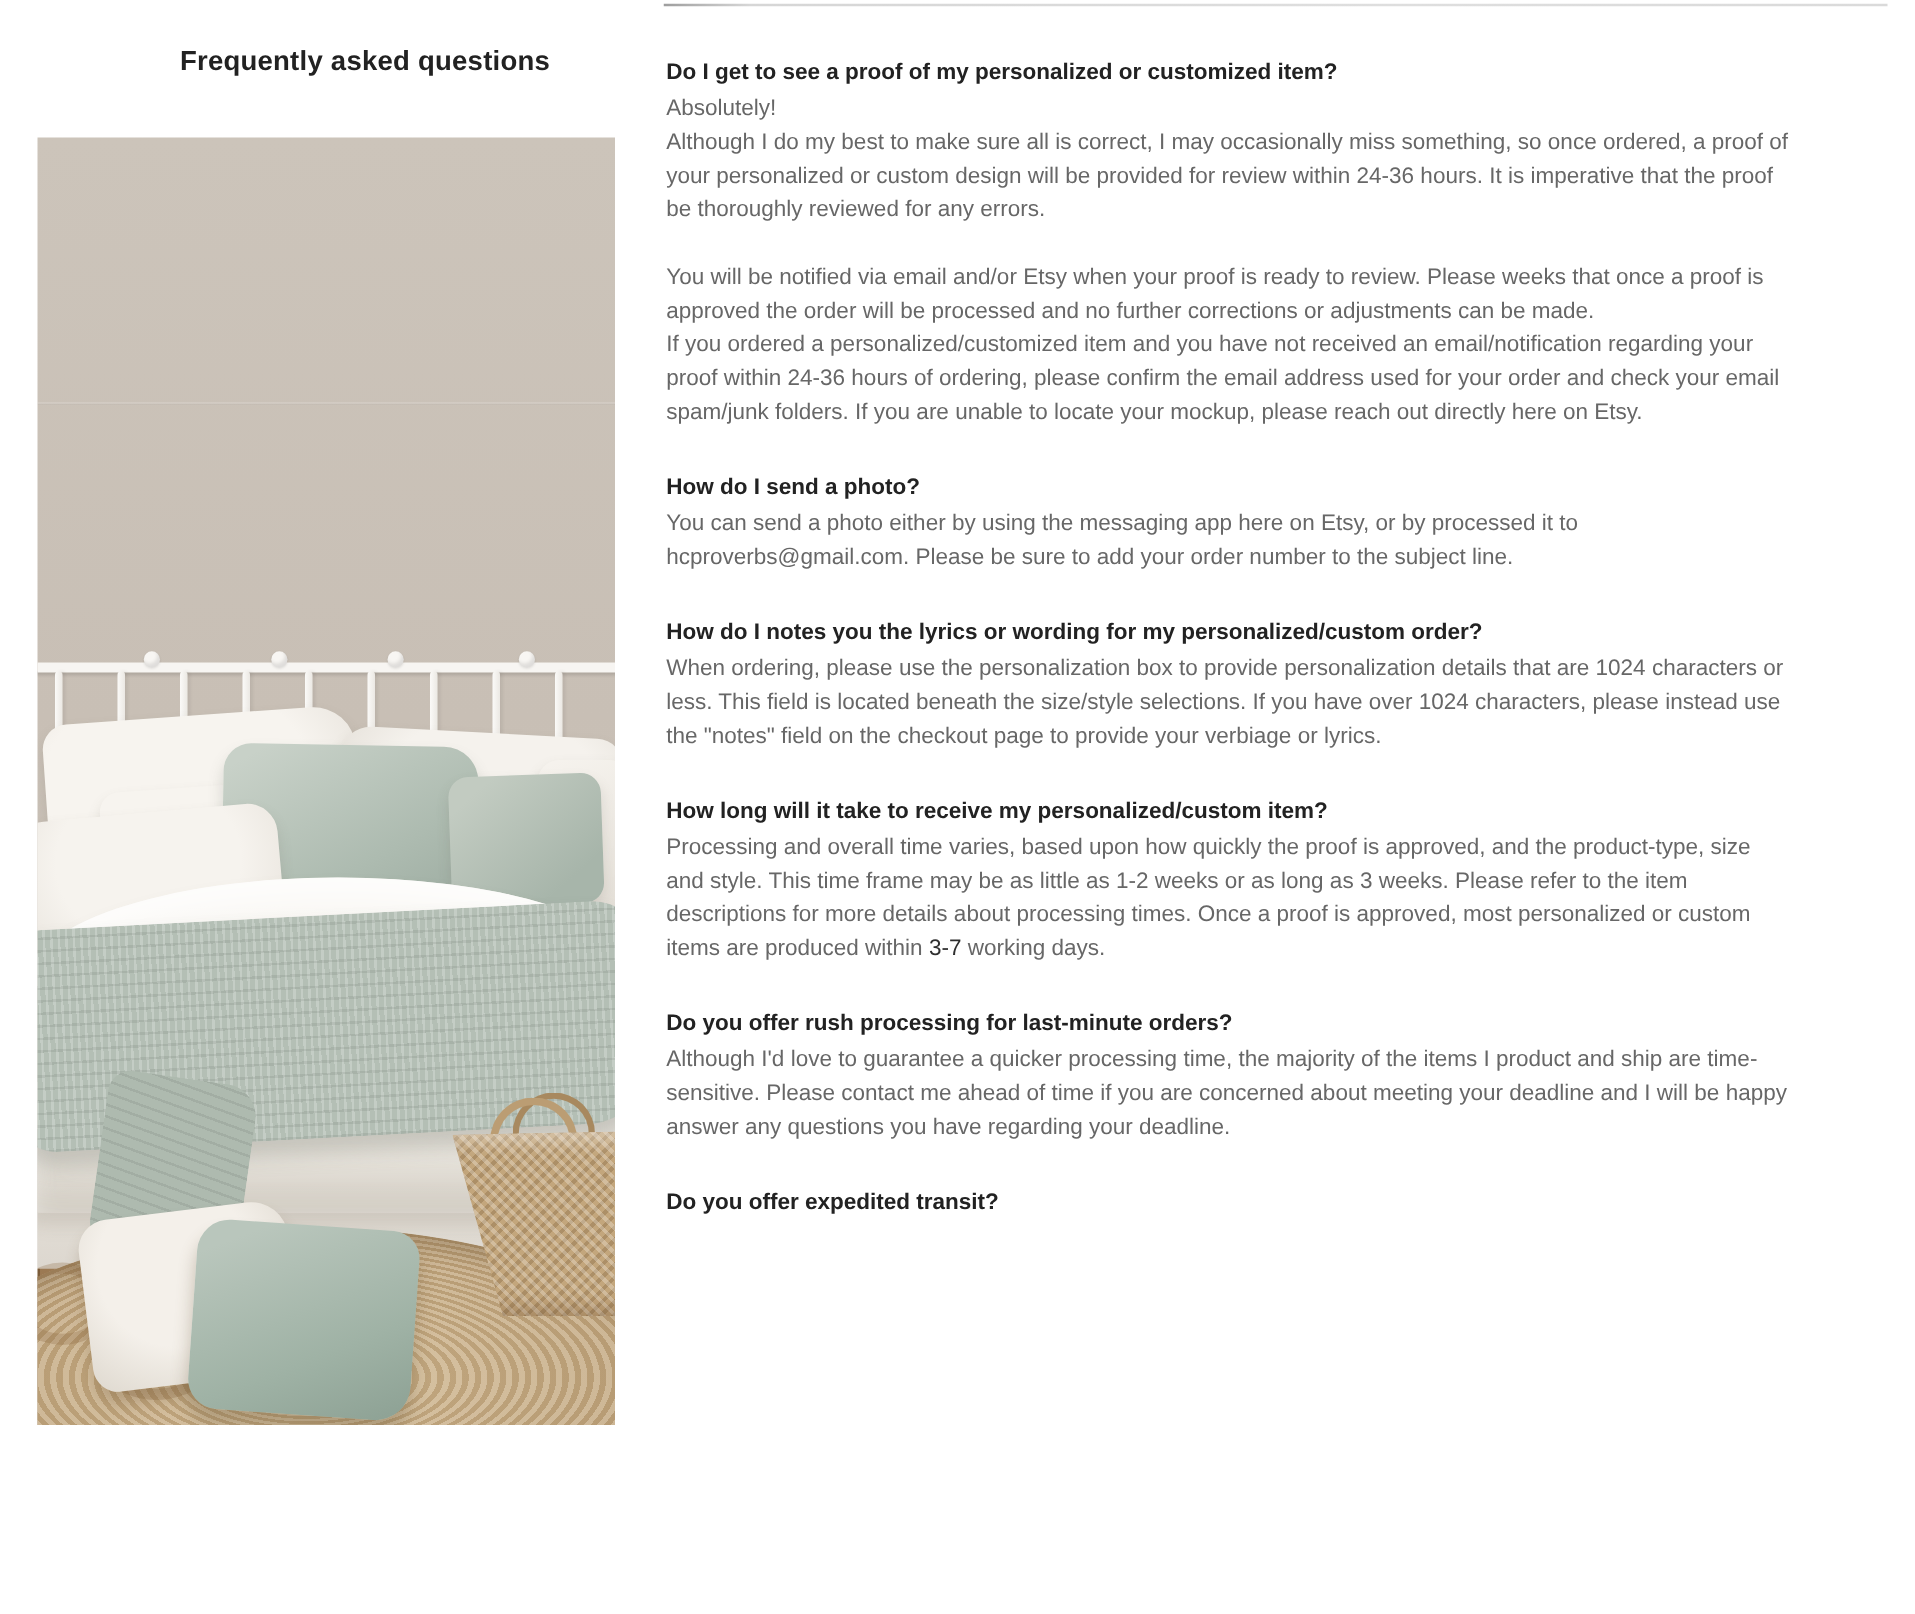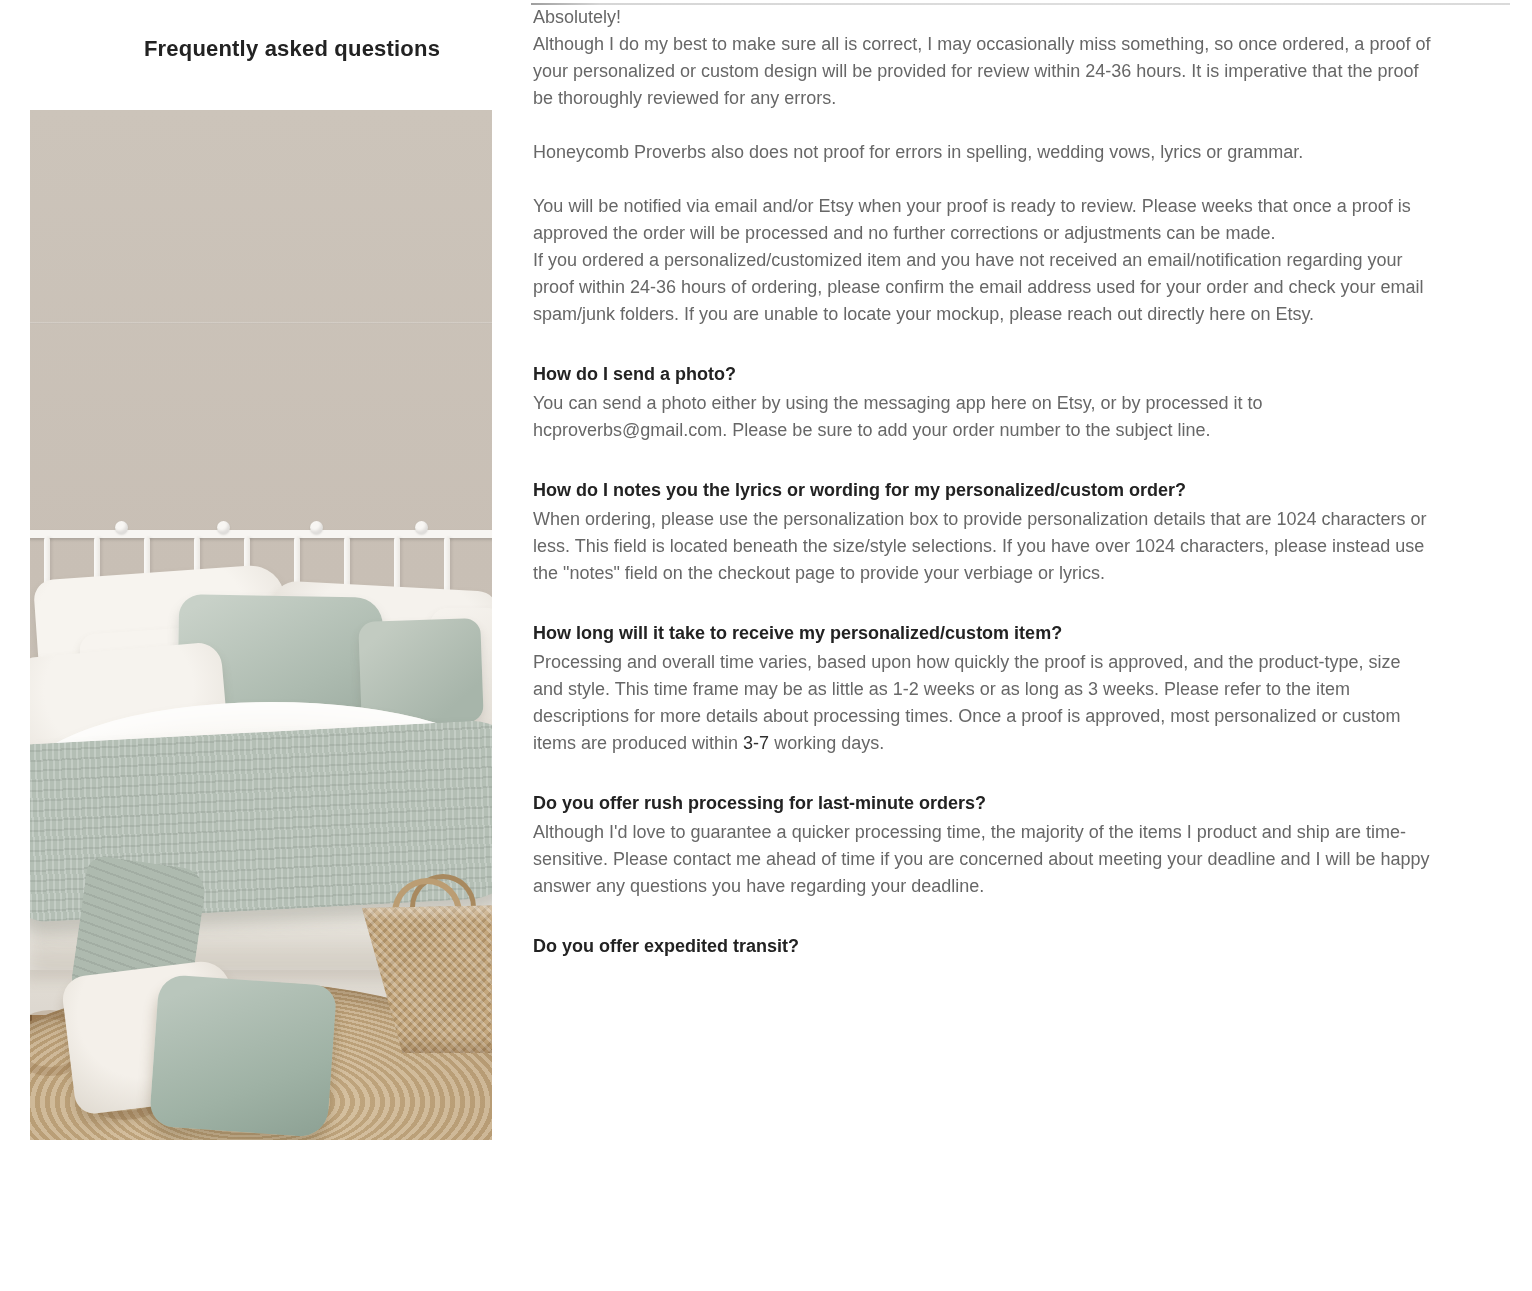--- a/index.html
+++ b/index.html
@@ -197,24 +197,24 @@
     <div class="fpillow-sage"></div>
     <div class="basket-handle2"></div>
     <div class="basket-handle"></div>
     <div class="basket"></div>
   </div>
 
   <div class="divider"></div>
   <div class="right-col">
 
     <section class="faq-item">
+      <h3 class="q">Do I get to see a proof of my personalized or customized item?</h3>
       <div class="a">
         <p>Absolutely!
 Although I do my best to make sure all is correct, I may occasionally miss something, so once ordered, a proof of your personalized or custom design will be provided for review within 24-36 hours. It is imperative that the proof be thoroughly reviewed for any errors.</p>
-        <p>Honeycomb Proverbs also does not proof for errors in spelling, wedding vows, lyrics or grammar.</p>
         <p>You will be notified via email and/or Etsy when your proof is ready to review. Please weeks that once a proof is approved the order will be processed and no further corrections or adjustments can be made.</p>
       </div>
     </section>
 
     <section class="faq-item">
       <div class="a">
         <p>If you ordered a personalized/customized item and you have not received an email/notification regarding your proof within 24-36 hours of ordering, please confirm the email address used for your order and check your email spam/junk folders. If you are unable to locate your mockup, please reach out directly here on Etsy.</p>
       </div>
     </section>
 

